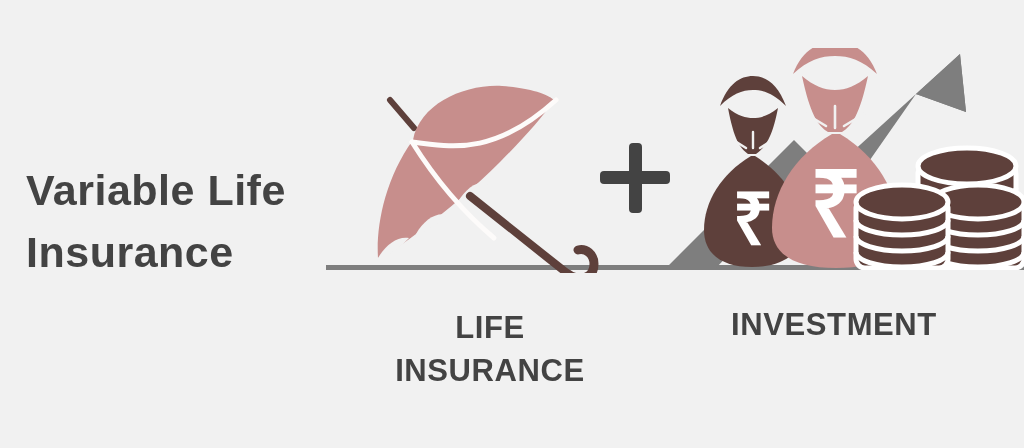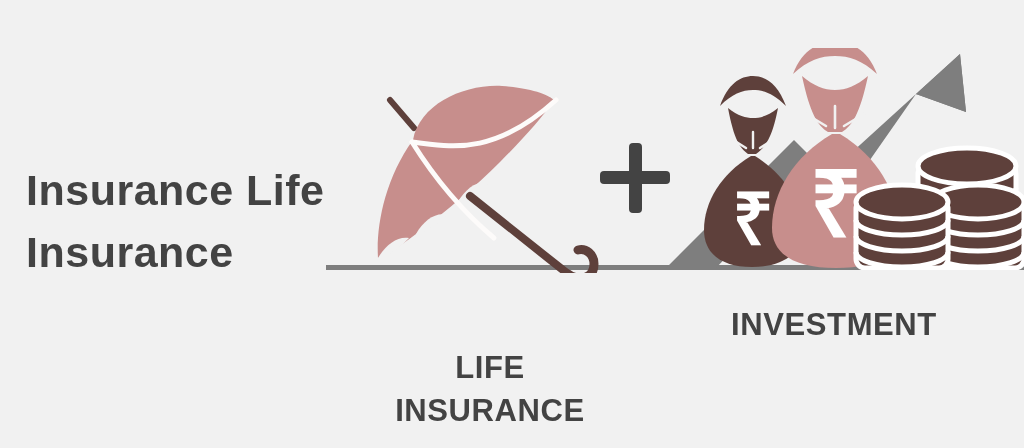--- a/index.html
+++ b/index.html
@@ -84,35 +84,34 @@
     color: #434343;
     letter-spacing: 0.6px;
     text-align: center;
     white-space: nowrap;
   }
   #caption-life {
     left: 350px;
     top: 307px;
     width: 280px;
     line-height: 1.38;
-    margin-top: 40px;
   }
   #caption-investment {
     left: 684px;
     top: 307px;
     width: 300px;
   }
 </style>
 </head>
 <body>
 
 <div id="canvas">
 
   <div id="title-block">
-    <div class="title-line">Insurance  Life</div>
+    <div class="title-line">Variable  Life</div>
     <div class="title-line">Insurance</div>
   </div>
 
   <div id="baseline"></div>
 
   <svg id="umbrella-art" class="art-svg" width="230" height="195" viewBox="0 0 230 195">
 
     <line x1="18" y1="22" x2="42" y2="50" stroke="#5e403b" stroke-width="6" stroke-linecap="round"></line>
 
     <path d="M 41 62

